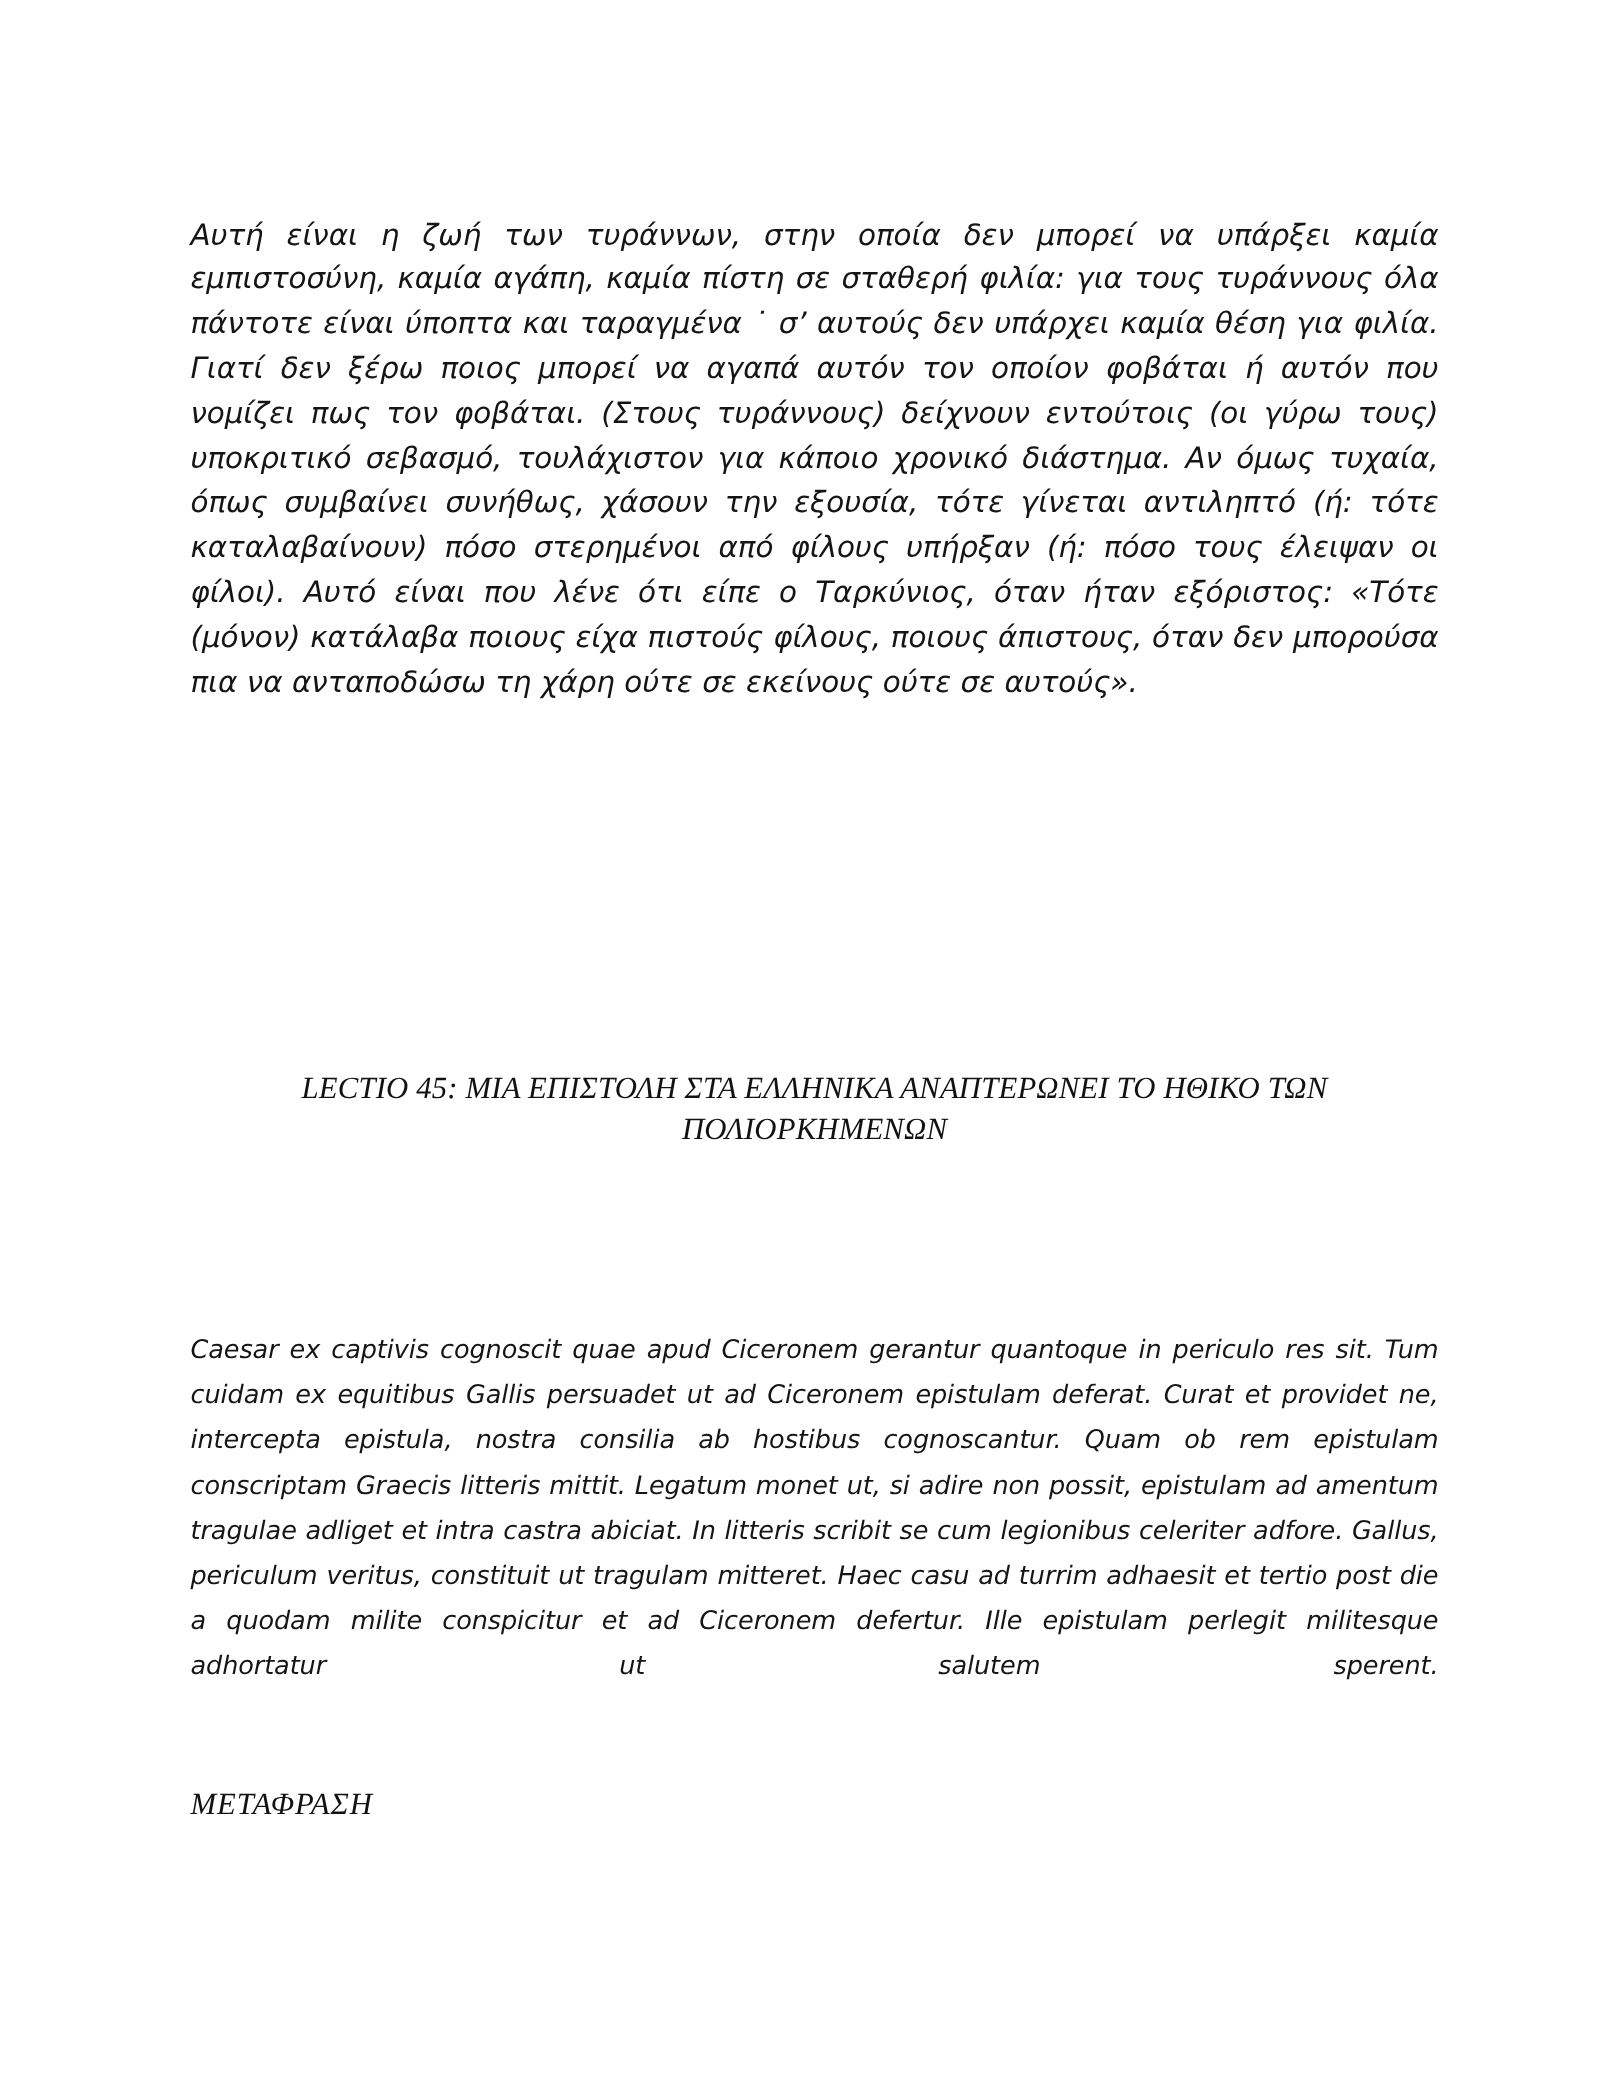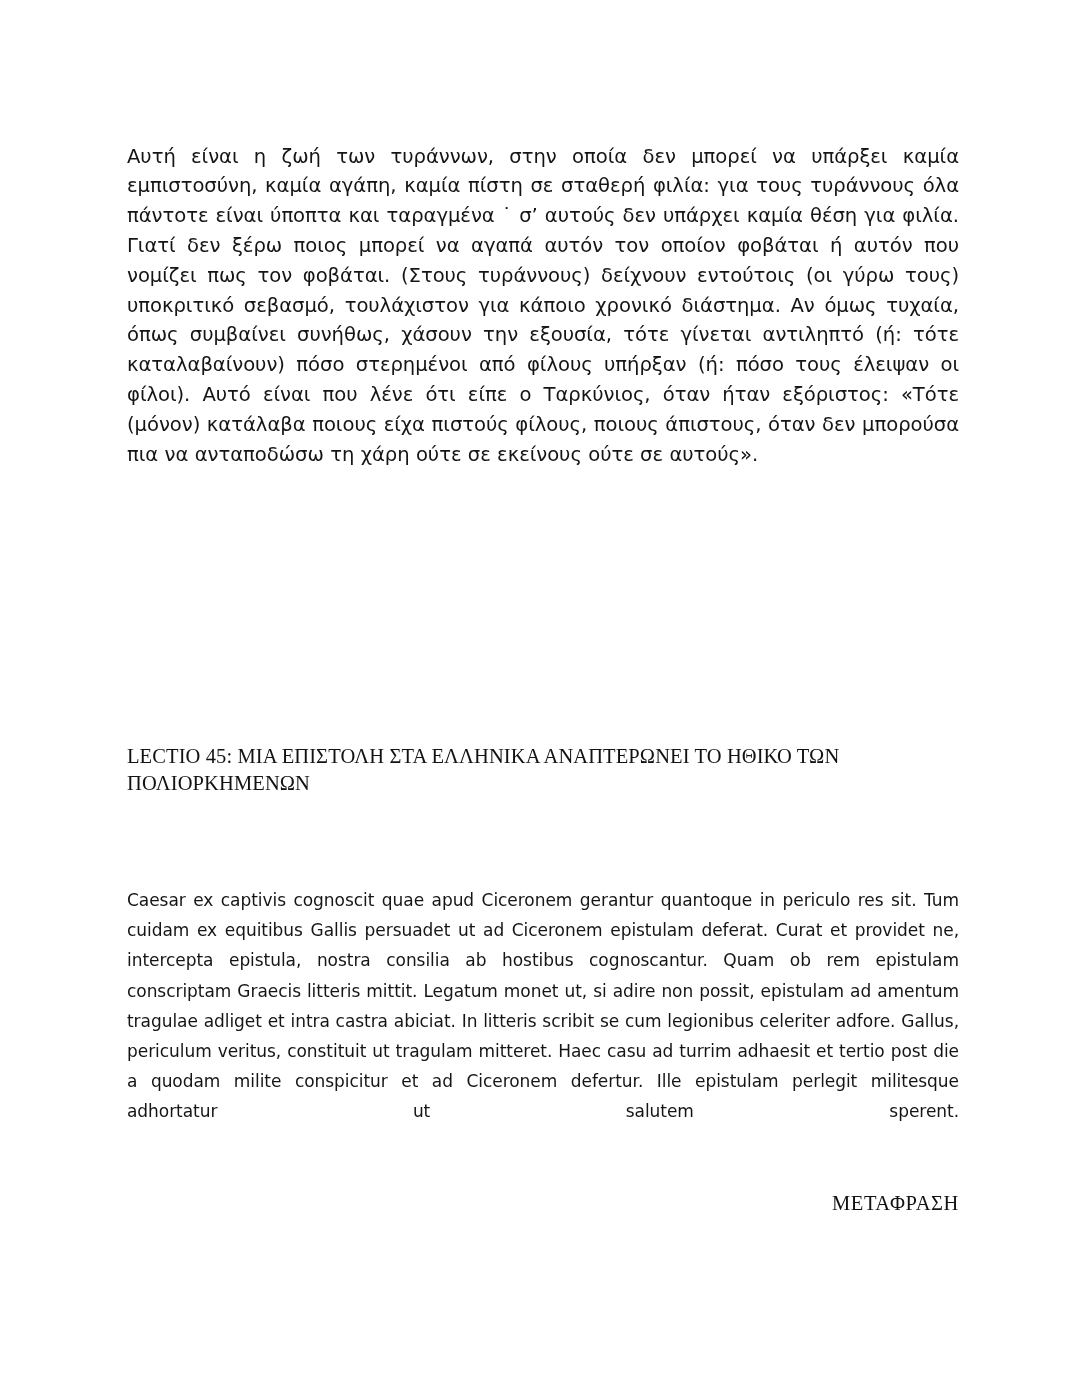--- a/index.html
+++ b/index.html
@@ -15,20 +15,21 @@
     color: #161616;
     overflow: hidden;
     position: relative;
   }
 
   .page {
     position: relative;
     width: 1080px;
     height: 1397px;
     box-sizing: border-box;
+    font-style: italic;
   }
 
   
   .col {
     position: absolute;
     left: 127px;
     width: 832px;            
   }
 
   
@@ -40,27 +41,27 @@
     text-align: justify;
     text-justify: inter-word;
     letter-spacing: -0.05px;
     word-spacing: 0.2px;
     hyphens: none;
     color: #151515;
   }
 
   
   .lectio-heading {
-    top: 743px;
+    top: 713px;
     left: 127px;
     width: 832px;
     font-family: "Liberation Serif", "DejaVu Serif", serif;
     font-size: 20.5px;
     line-height: 27px;
-    text-align: left;
+    text-align: center;
     color: #121212;
     letter-spacing: 0.1px;
   }
 
   
   .latin-para {
     top: 868px;
     font-family: "DejaVu Sans", sans-serif;
     font-size: 17px;
     line-height: 30.2px;
@@ -78,21 +79,21 @@
   }
 
   
   .section-label {
     top: 1190px;
     left: 127px;
     width: 832px;
     font-family: "Liberation Serif", "DejaVu Serif", serif;
     font-size: 20.5px;
     line-height: 27px;
-    text-align: right;
+    text-align: left;
     color: #121212;
     letter-spacing: 0.6px;
   }
 </style>
 </head>
 <body>
 
 <div class="page">
 
   <p class="col greek-para">Αυτή είναι η ζωή των τυράννων, στην οποία δεν μπορεί να υπάρξει καμία εμπιστοσύνη, καμία αγάπη, καμία πίστη σε σταθερή φιλία: για τους τυράννους όλα πάντοτε είναι ύποπτα και ταραγμένα ˙ σ’ αυτούς δεν υπάρχει καμία θέση για φιλία. Γιατί δεν ξέρω ποιος μπορεί να αγαπά αυτόν τον οποίον φοβάται ή αυτόν που νομίζει πως τον φοβάται. (Στους τυράννους) δείχνουν εντούτοις (οι γύρω τους) υποκριτικό σεβασμό, τουλάχιστον για κάποιο χρονικό διάστημα. Αν όμως τυχαία, όπως συμβαίνει συνήθως, χάσουν την εξουσία, τότε γίνεται αντιληπτό (ή: τότε καταλαβαίνουν) πόσο στερημένοι από φίλους υπήρξαν (ή: πόσο τους έλειψαν οι φίλοι). Αυτό είναι που λένε ότι είπε ο Ταρκύνιος, όταν ήταν εξόριστος: «Τότε (μόνον) κατάλαβα ποιους είχα πιστούς φίλους, ποιους άπιστους, όταν δεν μπορούσα πια να ανταποδώσω τη χάρη ούτε σε εκείνους ούτε σε αυτούς».</p>

